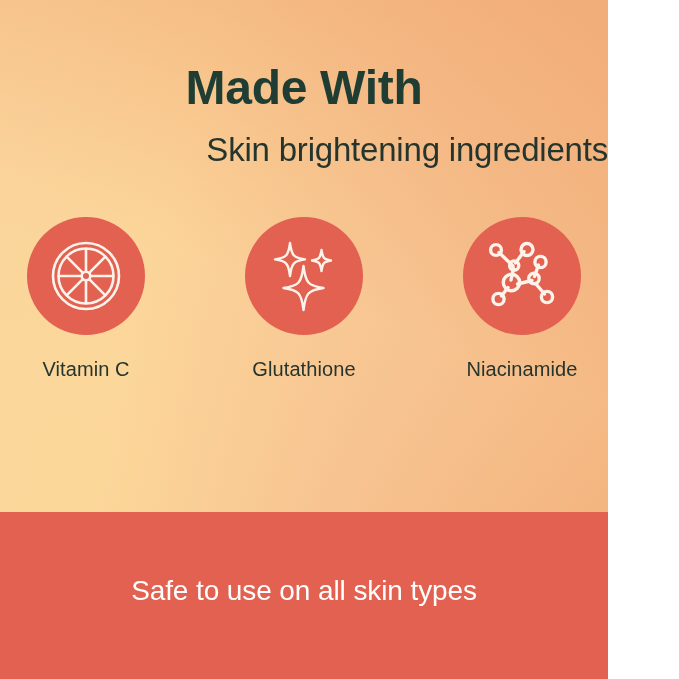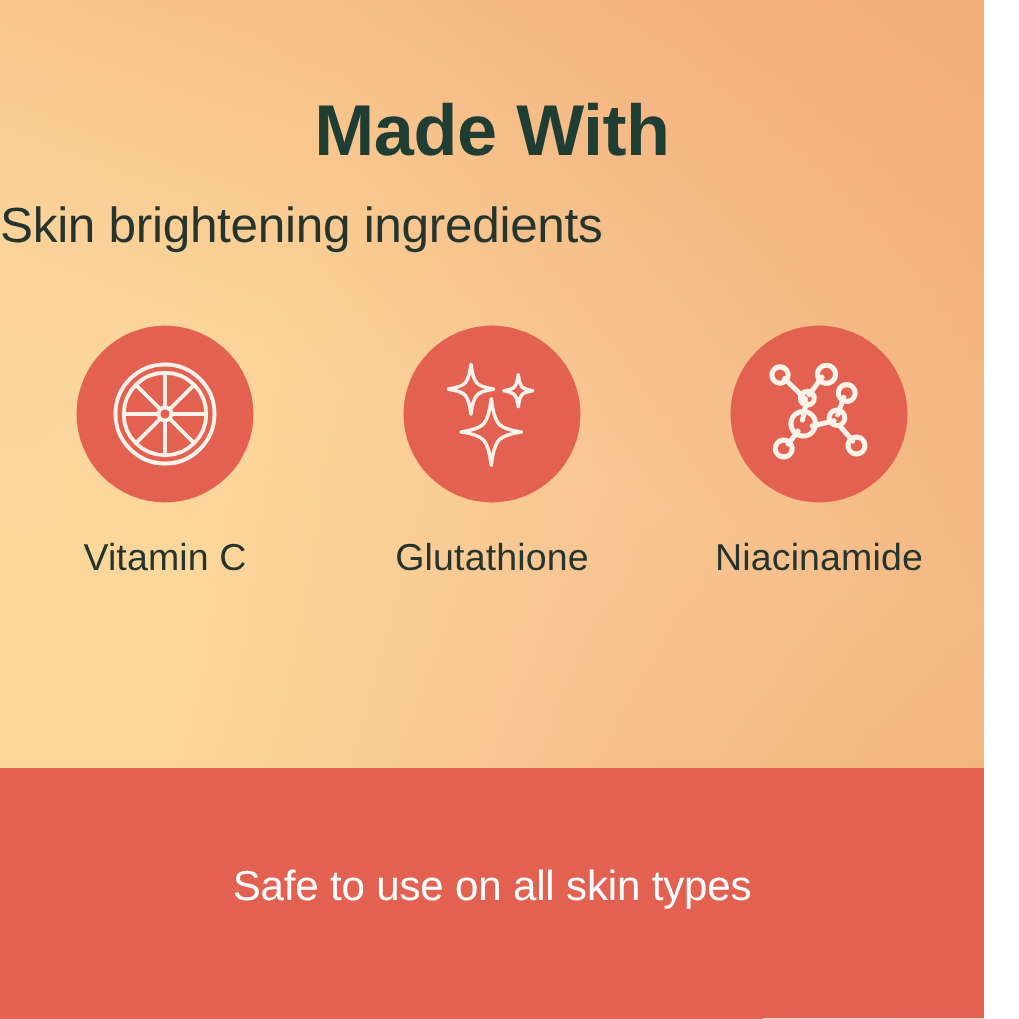--- a/index.html
+++ b/index.html
@@ -5,21 +5,21 @@
   html, body {
     margin: 0;
     padding: 0;
     background: #ffffff;
   }
   body {
     font-family: "Liberation Sans", sans-serif;
   }
   #poster {
     position: relative;
-    width: 656px;
+    width: 608px;
     height: 679px;
     overflow: hidden;
     background: linear-gradient(105deg, #fbd79d 0%, #fcd79a 28%, #f7c491 58%, #f2ae79 100%);
   }
   
   #poster::before {
     content: "";
     position: absolute;
     inset: 0;
     background: linear-gradient(200deg, rgba(241,170,118,0.85) 0%, rgba(249,205,153,0.25) 45%, rgba(255,220,160,0.0) 70%);
@@ -38,21 +38,21 @@
     margin: 0;
     text-align: center;
     font-size: 48px;
     font-weight: 700;
     letter-spacing: -0.3px;
     color: #1f3d33;
     line-height: 1.1;
   }
   .subtitle {
     margin: 16px 0 0 0;
-    text-align: left;
+    text-align: right;
     font-size: 33px;
     font-weight: 400;
     letter-spacing: -0.2px;
     color: #25352e;
     line-height: 1.15;
   }
 
   .ingredients {
     margin-top: 48px;
     display: flex;
@@ -71,21 +71,21 @@
     height: 118px;
     border-radius: 50%;
     background: #e26150;
     display: flex;
     align-items: center;
     justify-content: center;
   }
   .badge svg { display: block; }
   .ingredient-label {
     margin-top: 23px;
-    font-size: 25px;
+    font-size: 20px;
     font-weight: 400;
     color: #25352e;
     letter-spacing: 0.1px;
     white-space: nowrap;
     text-align: center;
   }
 
   .banner {
     position: absolute;
     left: 0;

